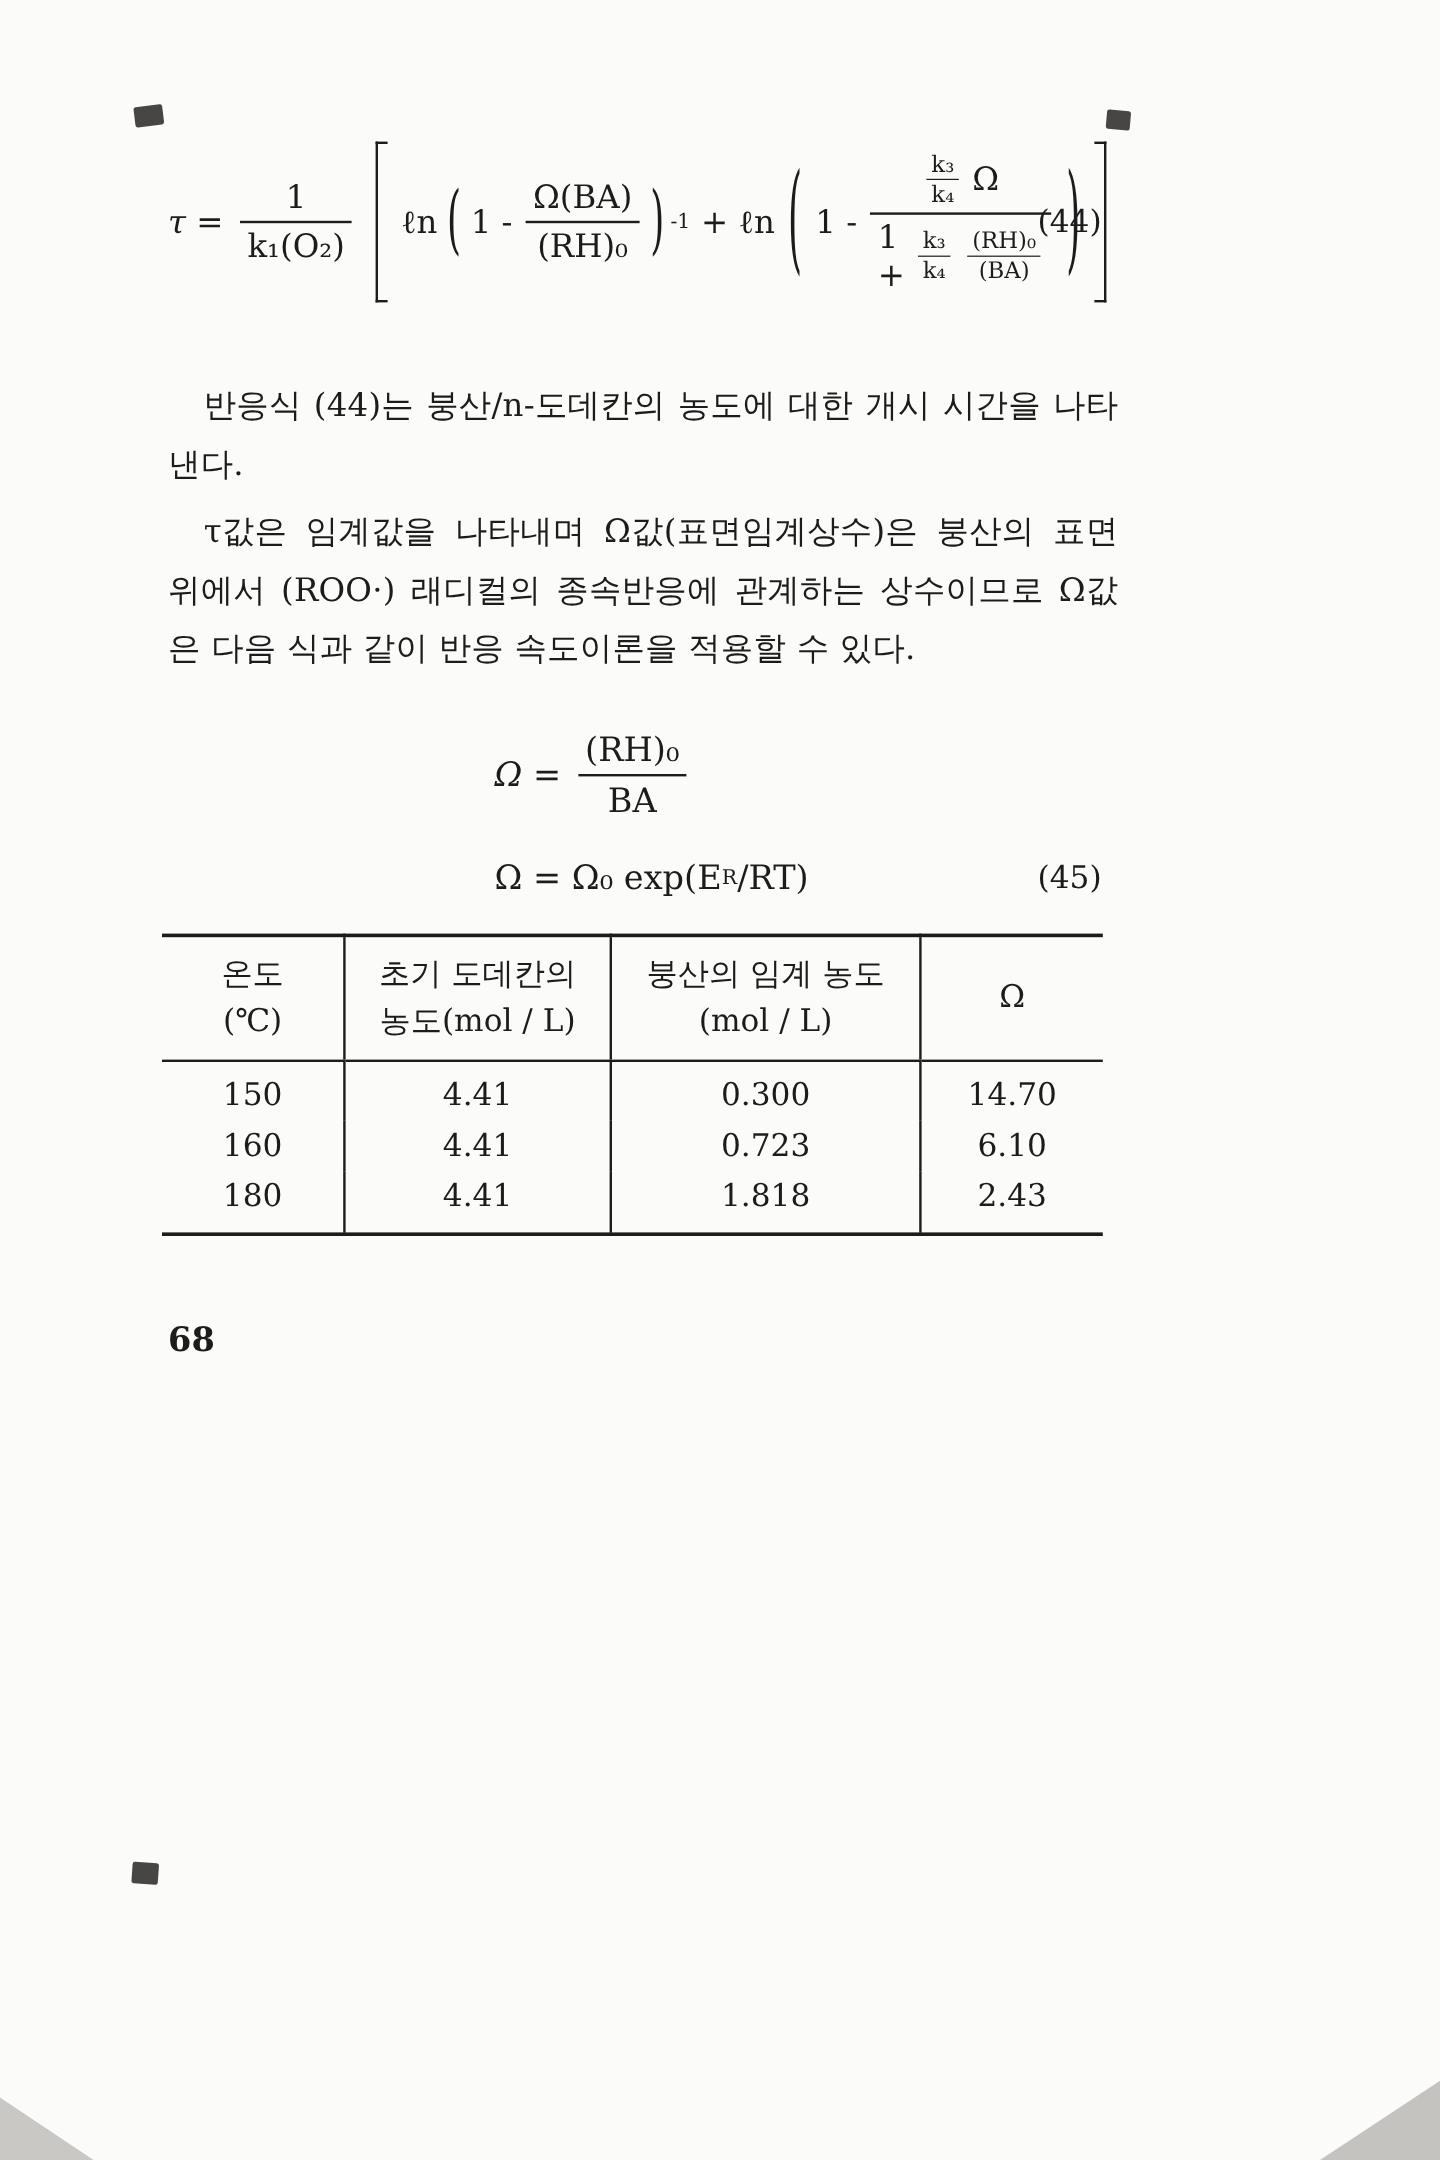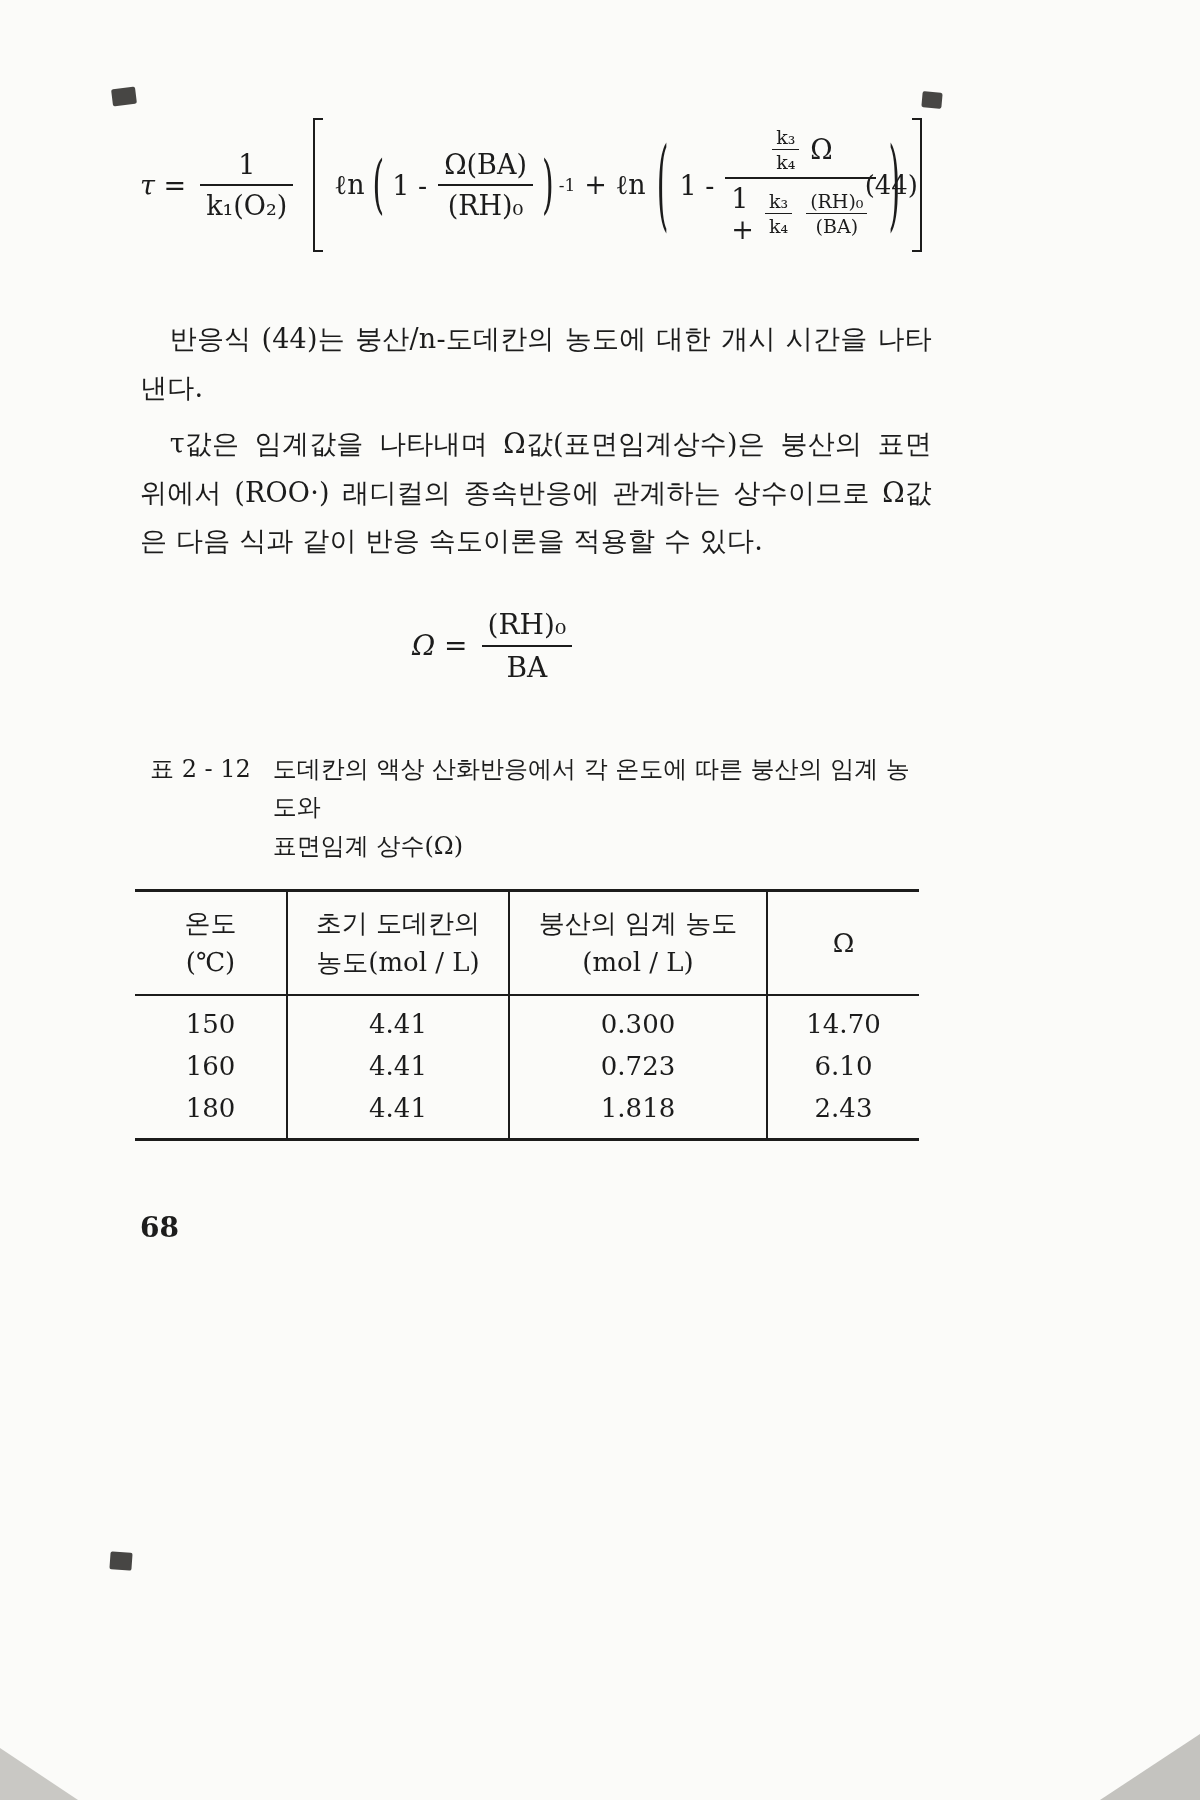--- a/index.html
+++ b/index.html
@@ -139,30 +139,29 @@
   <p class="para p2">τ값은 임계값을 나타내며 Ω값(표면임계상수)은 붕산의 표면 위에서 (ROO·) 래디컬의 종속반응에 관계하는 상수이므로 Ω값은 다음 식과 같이 반응 속도이론을 적용할 수 있다.</p>
 
   <div class="eqrow eq-omega">
     <span class="lhs-it">Ω =</span>
     <span class="frac">
       <span class="num">(RH)₀</span>
       <span class="den">BA</span>
     </span>
   </div>
 
-
-
-
-  <div class="caption">
-    <span class="cap-label">표 2 - 12</span>
-    <span class="cap-text">
-      <span>도데칸의 액상 산화반응에서 각 온도에 따른 붕산의 임계 농도와</span><br>
-      <span>표면임계 상수(Ω)</span>
-    </span>
+  <div class="eqrow eq45row">
+    <span>Ω = Ω₀ exp(E</span>
+      <span class="subr">R</span>
+      <span>/RT)</span>
+    <span class="eqnum">(45)</span>
   </div>
+
+
+
 
   <table class="dtable">
     <colgroup>
         <col class="c1">
         <col class="c2">
         <col class="c3">
         <col class="c4">
       </colgroup>
     <thead>
       <tr>

